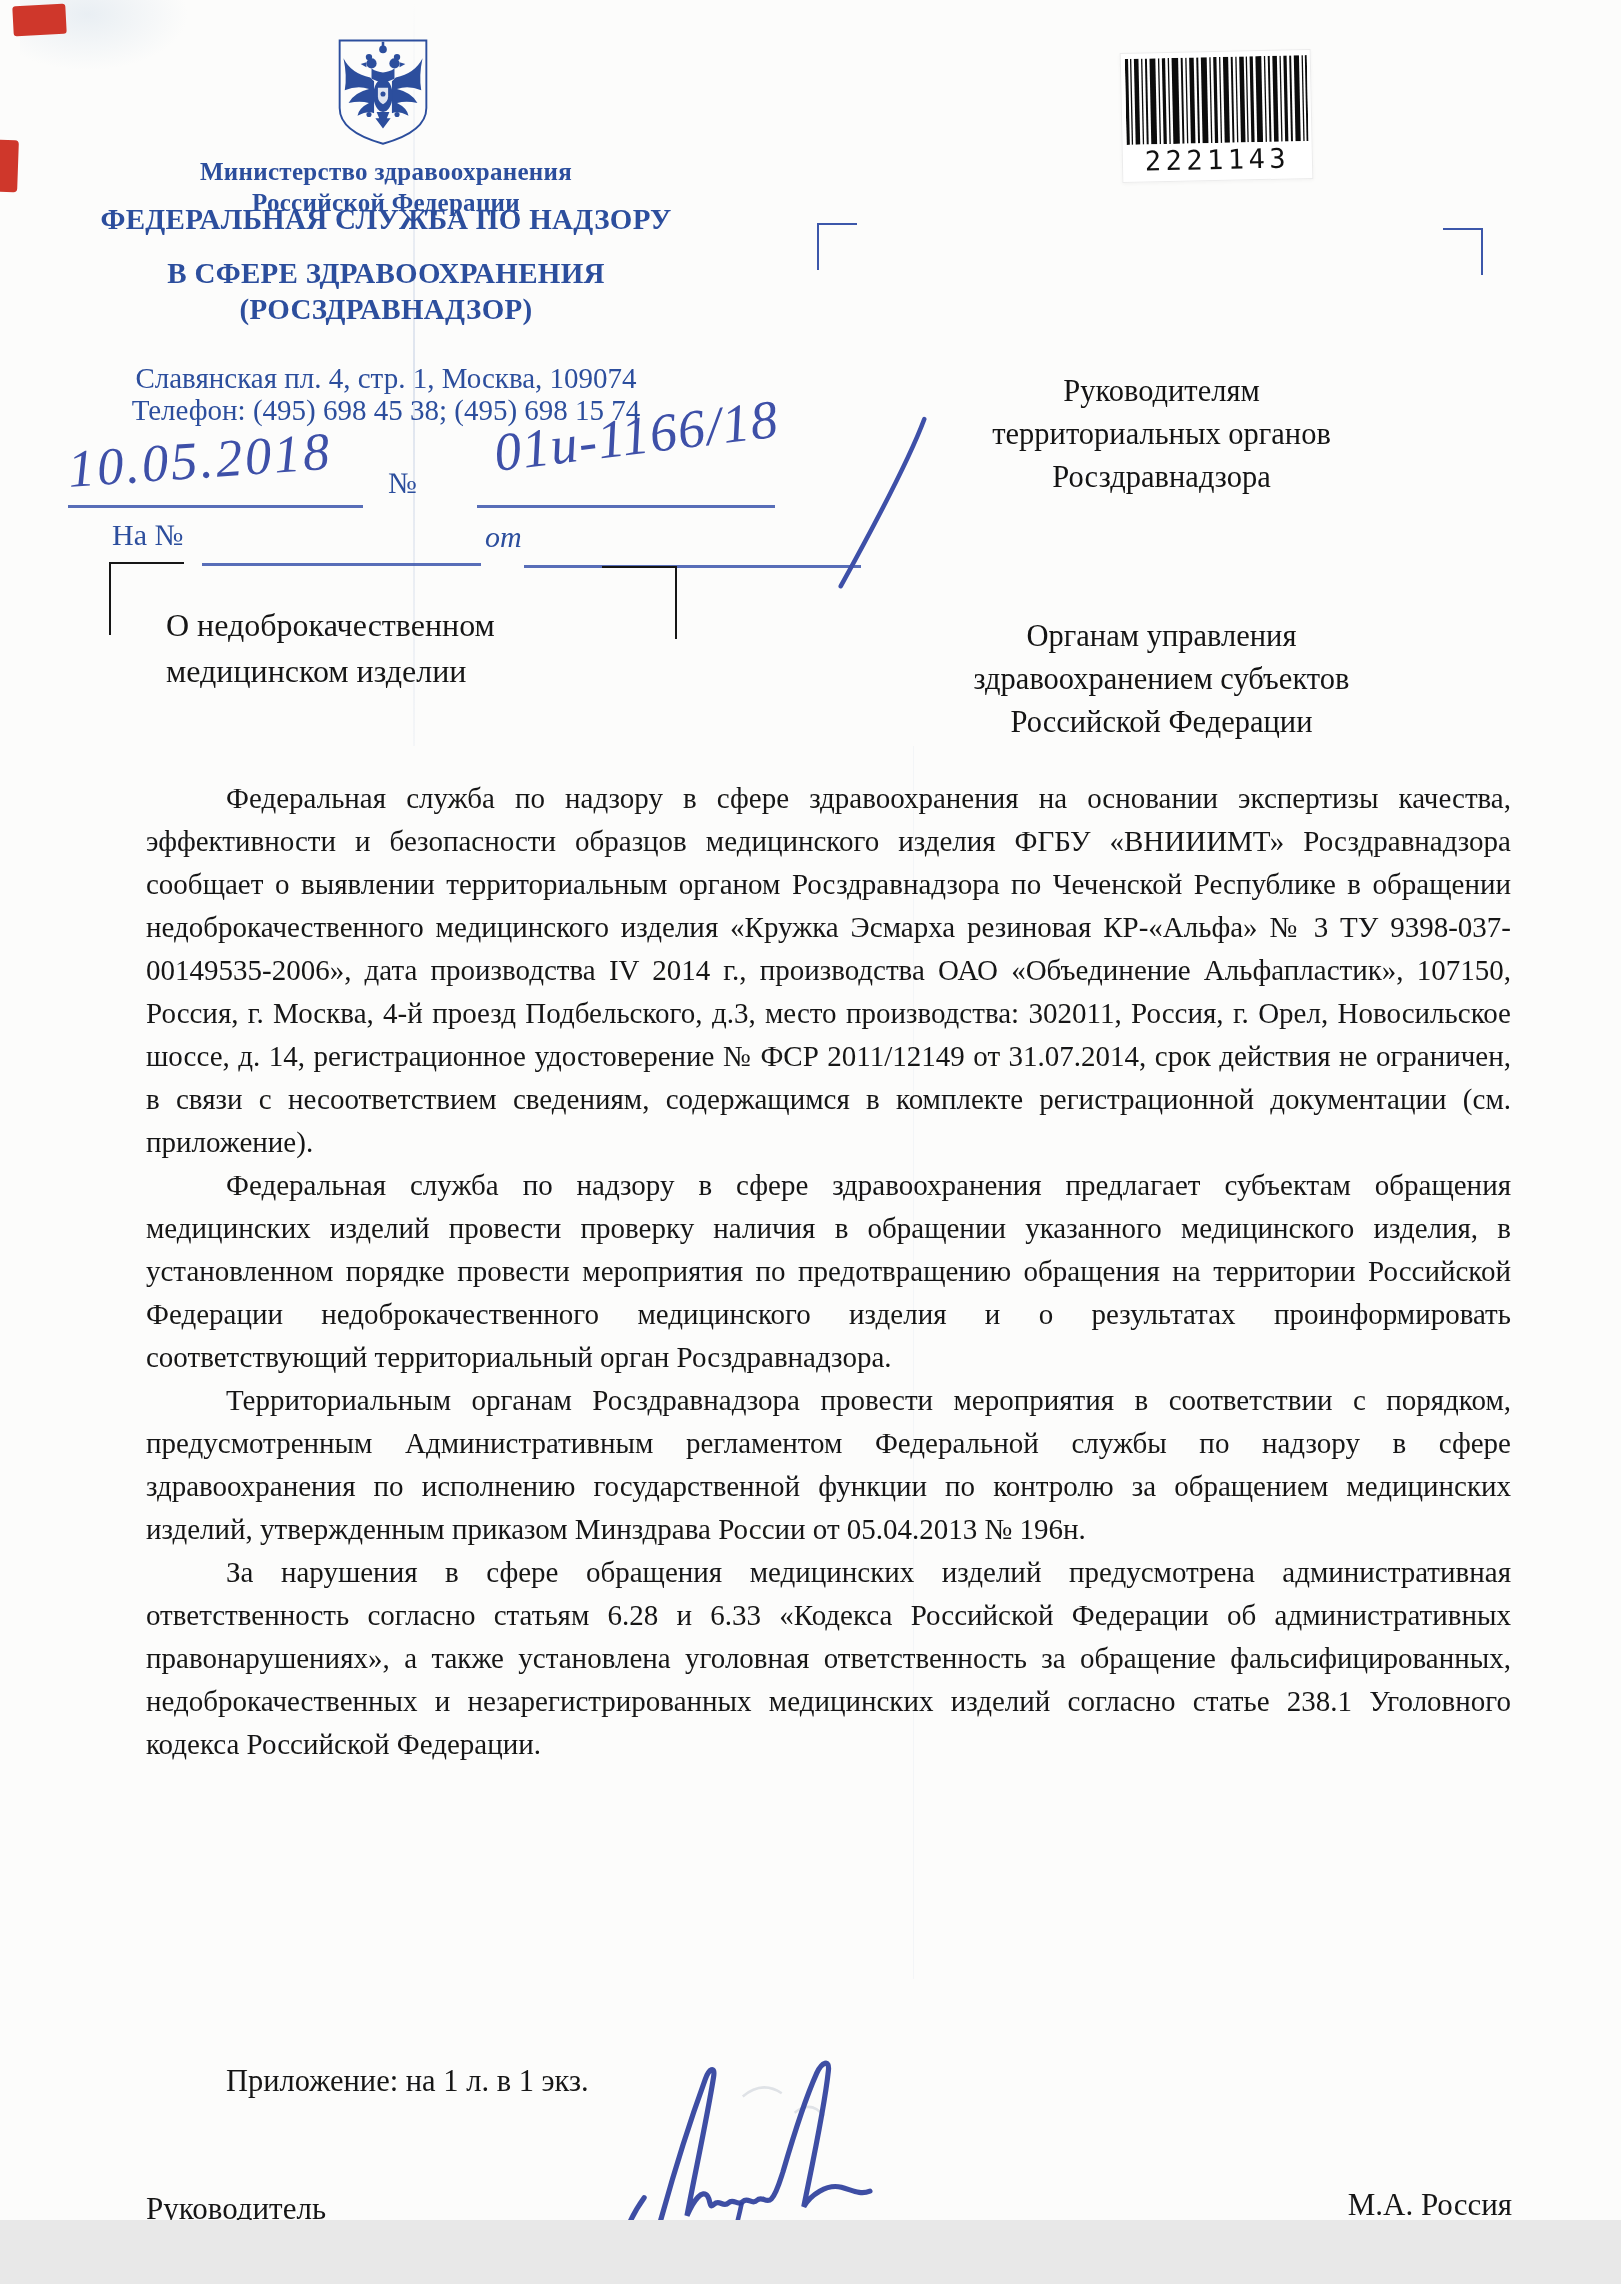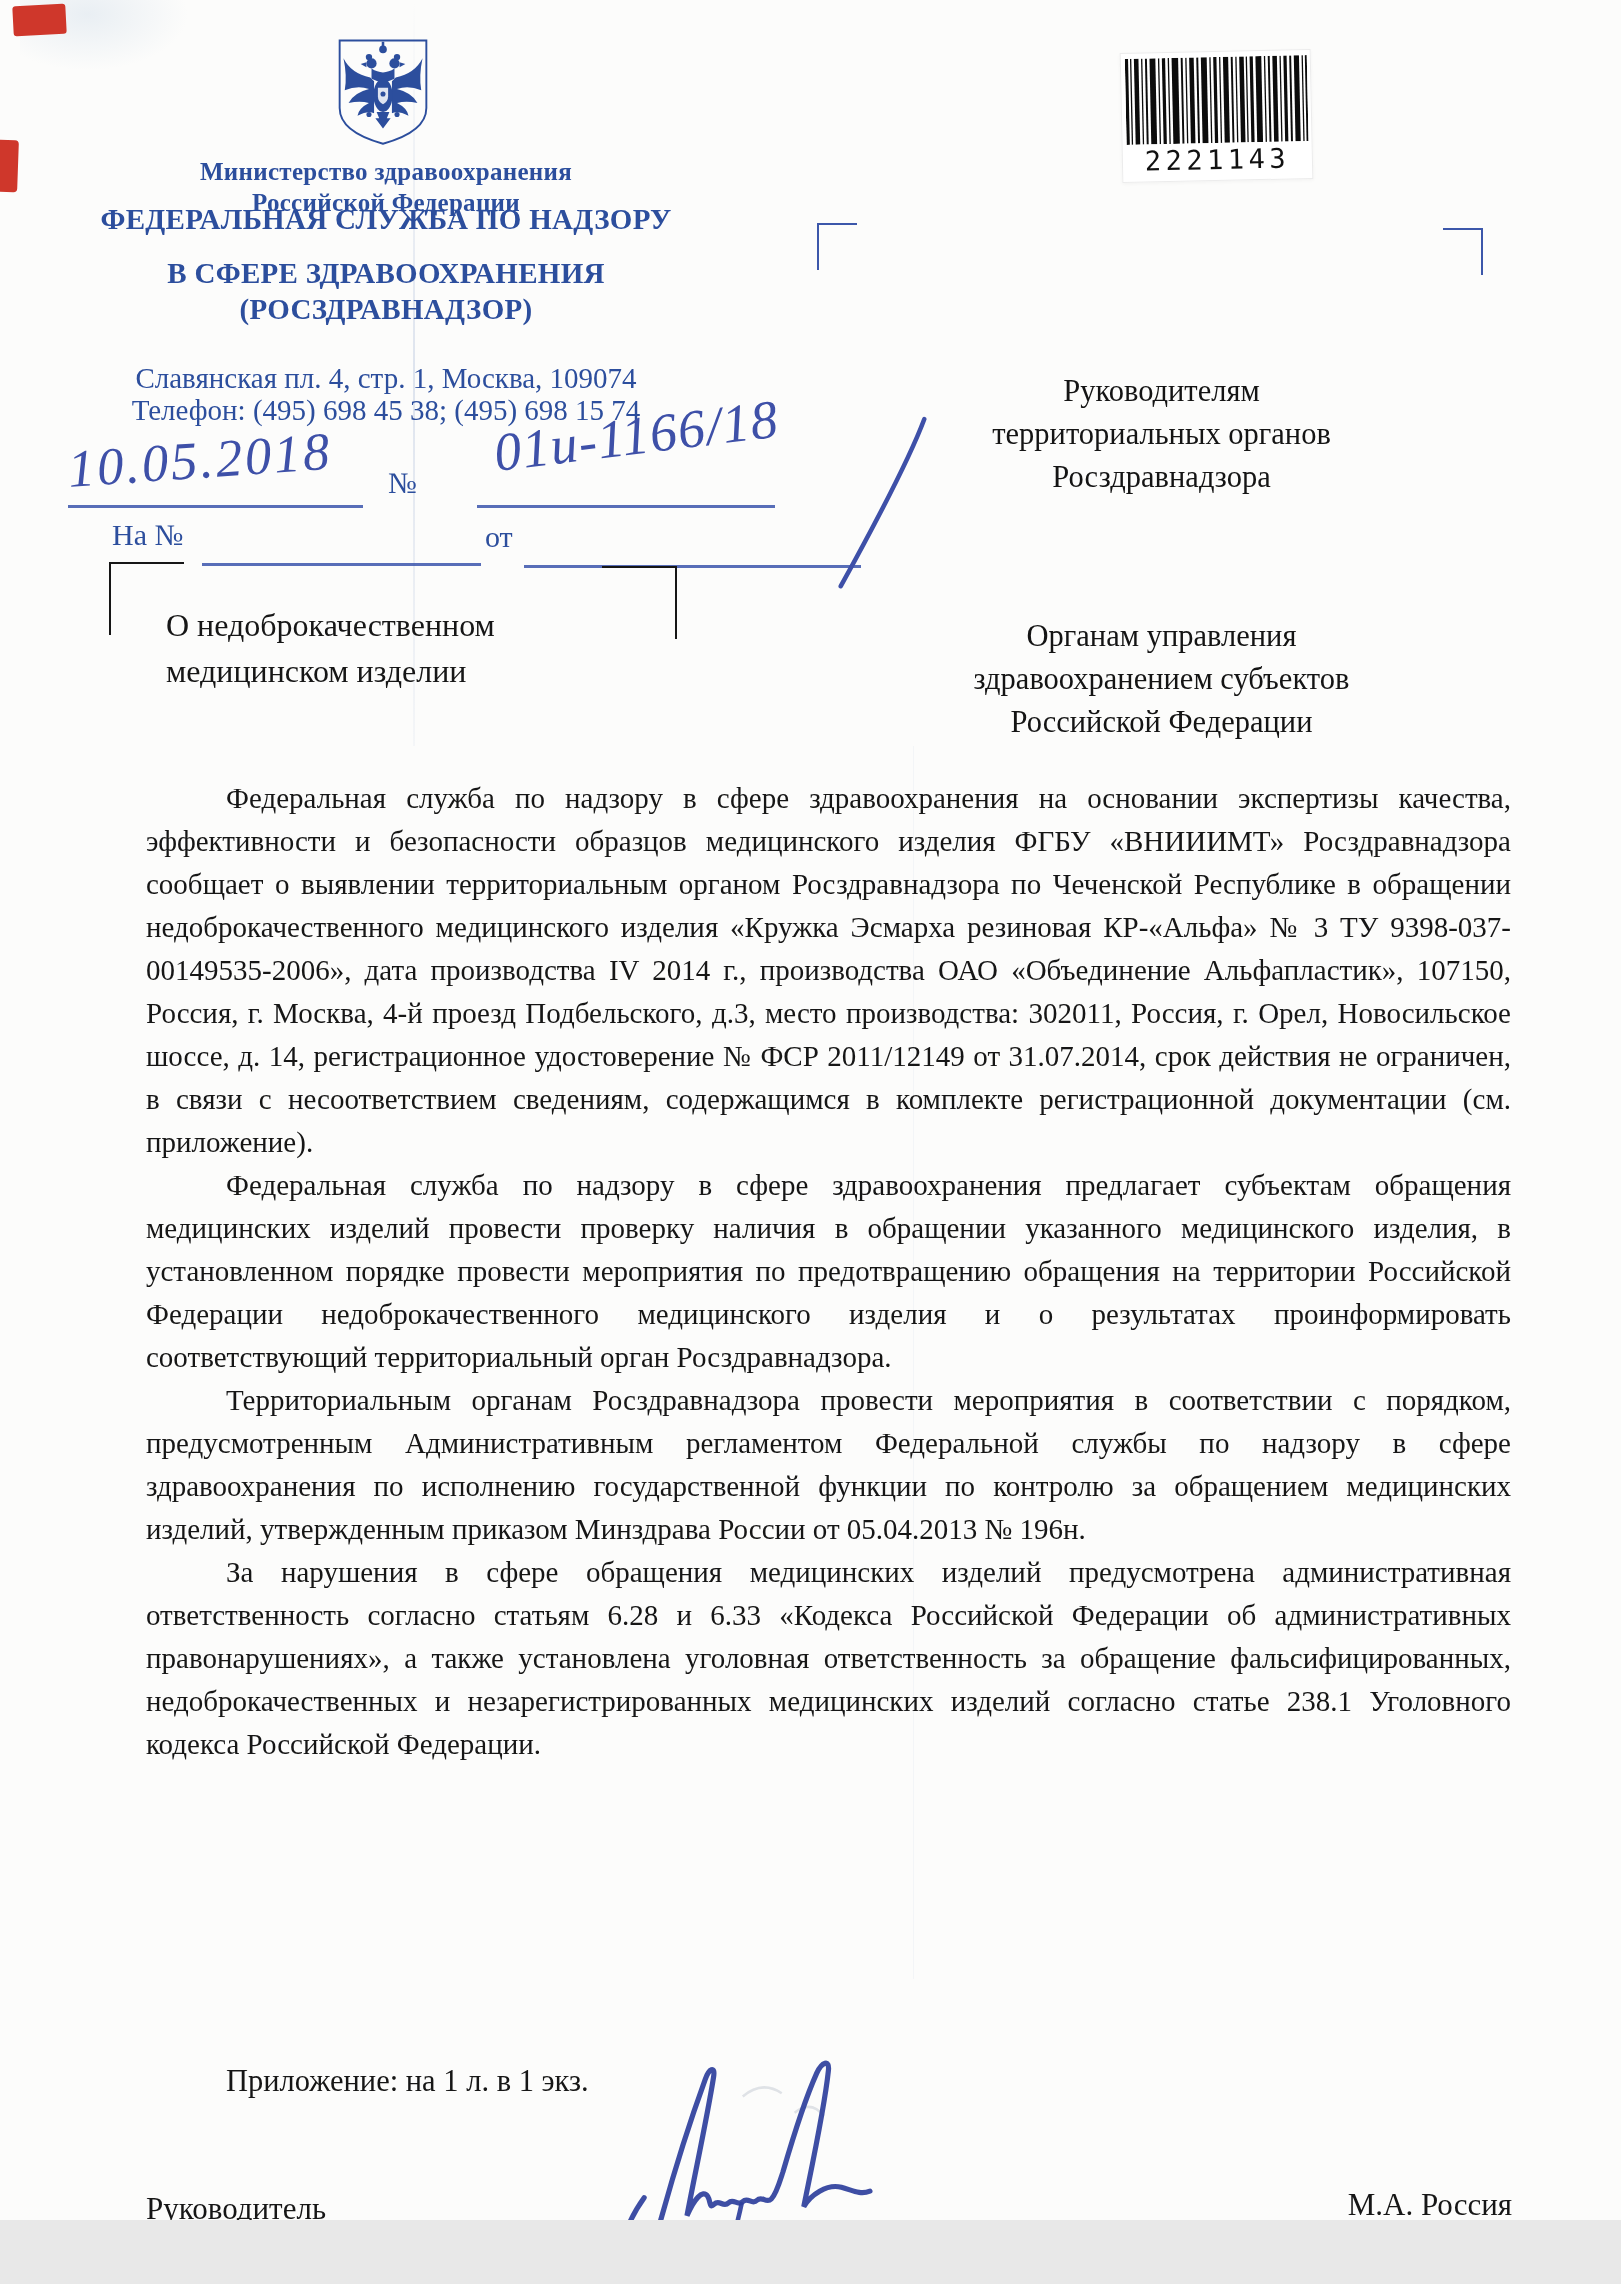--- a/index.html
+++ b/index.html
@@ -37,21 +37,21 @@
   .hw{font-style:italic;white-space:nowrap;}
   .hw-date{left:70px;top:439px;font-size:53px;letter-spacing:2.6px;transform:rotate(-4deg);transform-origin:left bottom;}
   .hw-num{left:498px;top:422px;font-size:54px;letter-spacing:1.3px;transform:rotate(-7deg);transform-origin:left bottom;}
   .ref-line{height:2.6px;background:rgba(59,85,171,.85);}
   .line-date{left:68px;top:505px;width:295px;}
   .line-num{left:477px;top:505px;width:298px;}
   .line-na{left:202px;top:563px;width:279px;}
   .line-ot{left:524px;top:565px;width:337px;}
   .num-sign{left:388px;top:466px;font-size:30px;}
   .na-no{left:112px;top:518px;font-size:30px;}
-  .ot{left:485px;top:520px;font-size:30px;}
+  .ot{left:485px;top:520px;font-size:30px;font-style:italic;}
   .slash-svg{left:829px;top:414px;width:107px;height:178px;}
   
   .crn{border-color:#44569f;}
   .crn-tl{border-top:2.6px solid;border-left:2.6px solid;}
   .crn-tr{border-top:2.6px solid;border-right:2.6px solid;}
   .subj-br-l{left:109px;top:562px;width:73px;height:71px;}
   .subj-br-r{left:602px;top:566px;width:73px;height:71px;}
   .addr-br-l{left:817px;top:223px;width:38px;height:45px;border-color:#3c57aa;}
   .addr-br-r{left:1443px;top:228px;width:38px;height:45px;border-color:#3c57aa;}
   

